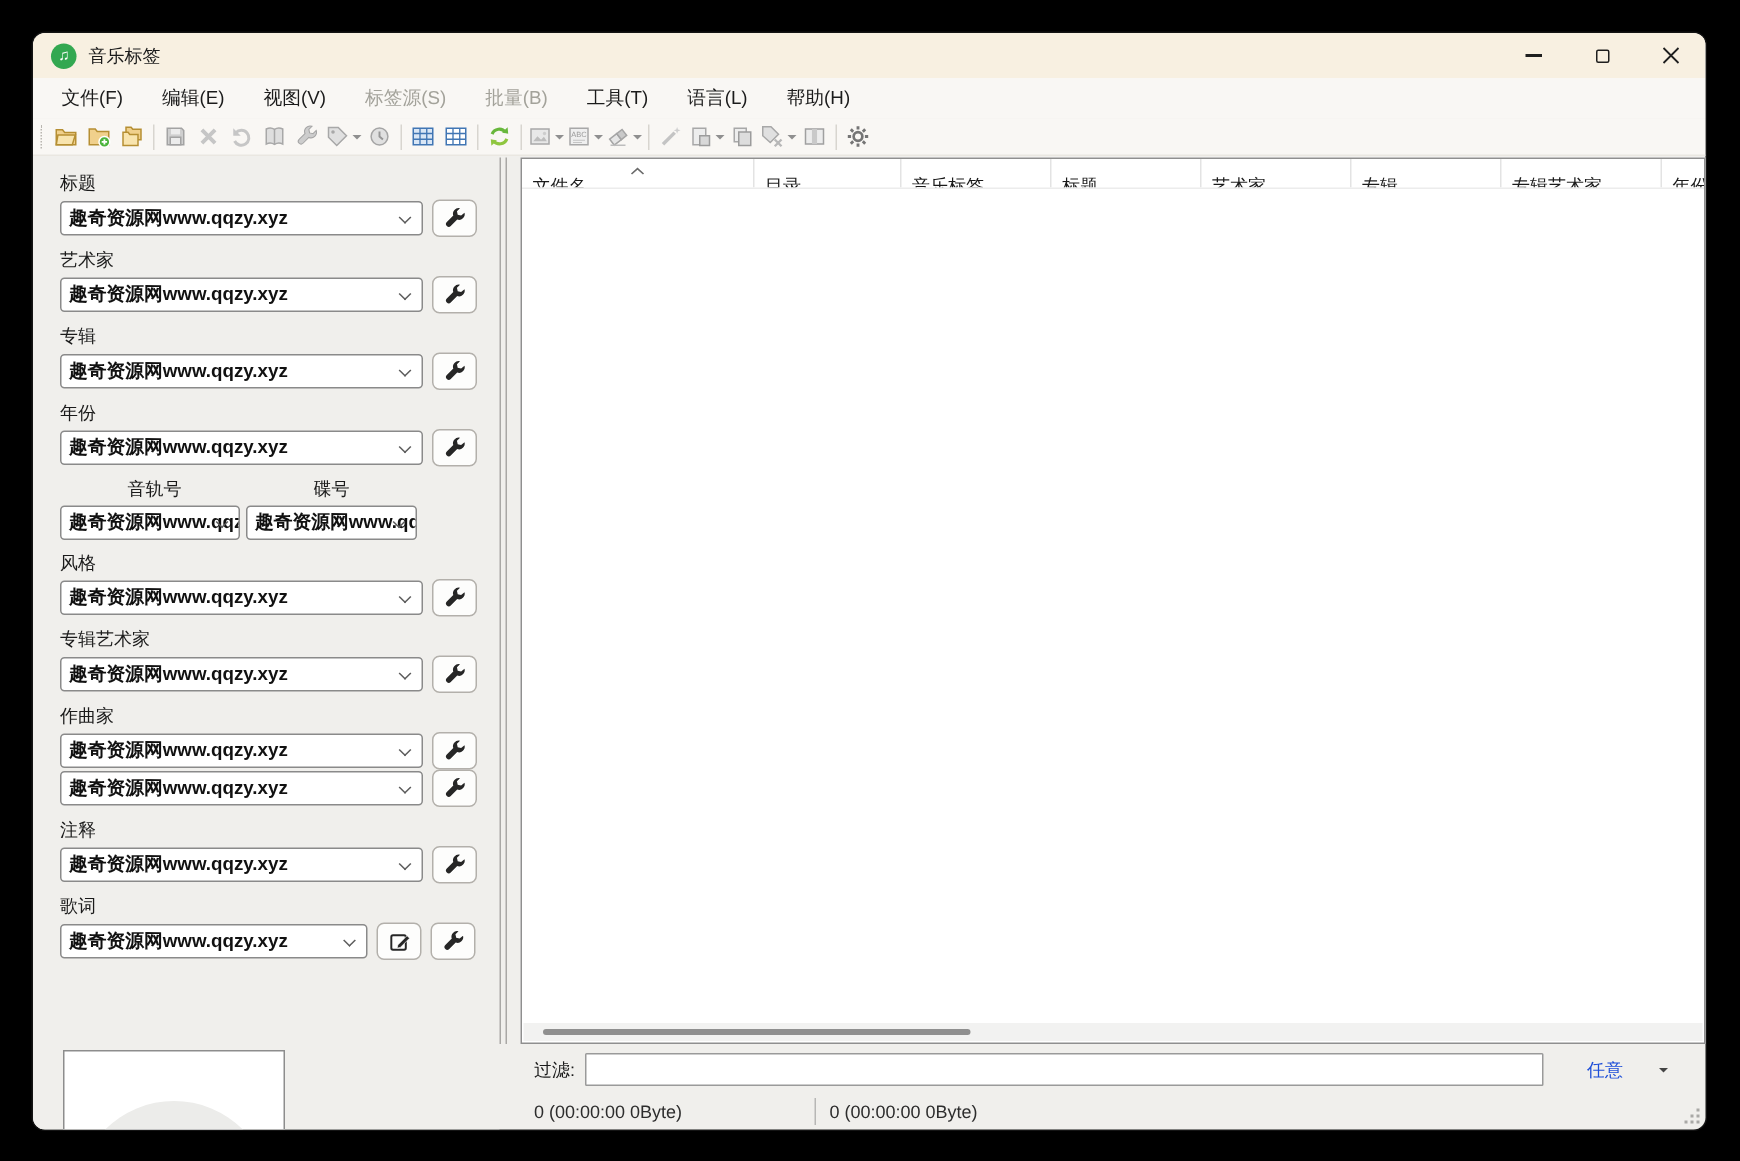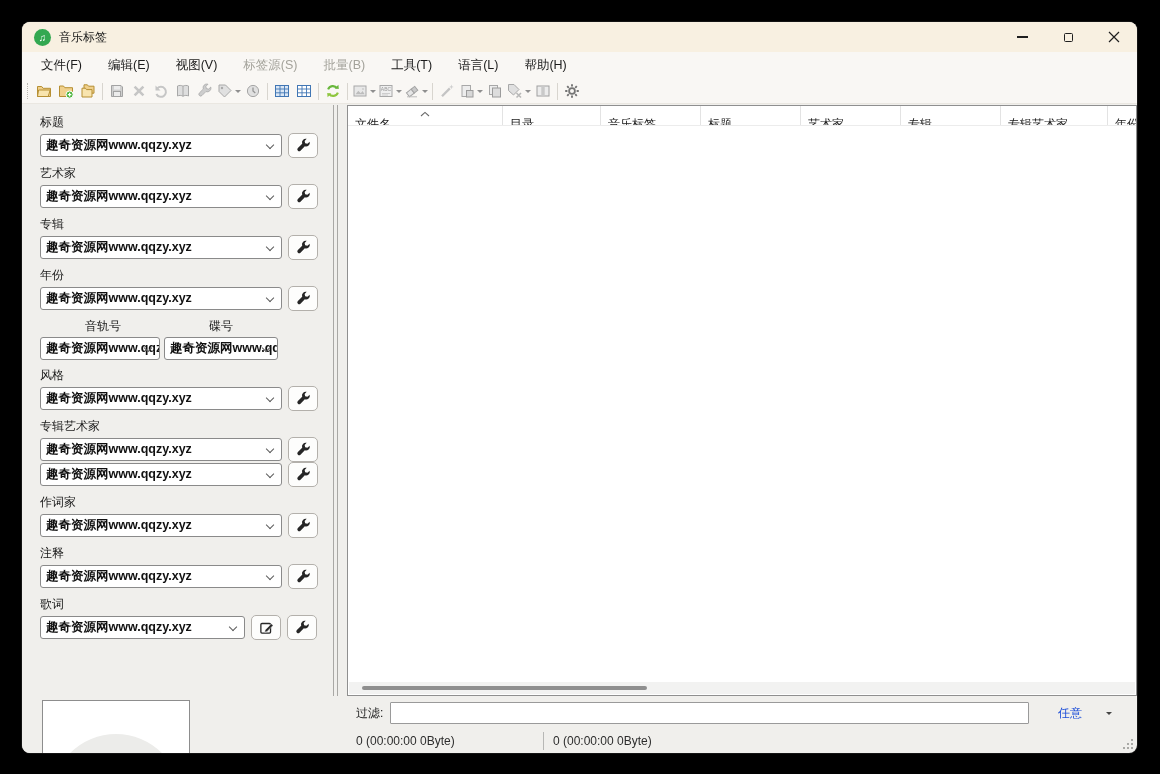--- a/index.html
+++ b/index.html
@@ -368,31 +368,31 @@
       <div class="fld-row">
         <div class="combo" style="width: 242px;"><span>趣奇资源网www.qqzy.xyz</span><span class="chev"></span></div>
         <div class="sq-btn">
           <span style="display: flex;">
             <svg width="15" height="15" viewBox="0 0 16 16">
               <path d="M14.6 4.1a4 4 0 0 1-5.2 4.8L4.8 13.5a1.95 1.95 0 1 1-2.8-2.8l4.6-4.6A4 4 0 0 1 11.4.9L9.2 3.1l.55 2.4 2.4.55z" fill="#262626"></path>
             </svg>
           </span>
         </div>
       </div>
-      <div class="fld-row">
-        <div class="combo" style="width: 242px;"><span>趣奇资源网www.qqzy.xyz</span><span class="chev"></span></div>
-        <div class="sq-btn">
-          <span style="display: flex;">
-            <svg width="15" height="15" viewBox="0 0 16 16">
-              <path d="M14.6 4.1a4 4 0 0 1-5.2 4.8L4.8 13.5a1.95 1.95 0 1 1-2.8-2.8l4.6-4.6A4 4 0 0 1 11.4.9L9.2 3.1l.55 2.4 2.4.55z" fill="#262626"></path>
-            </svg>
-          </span>
-        </div>
-      </div>
-      <div class="fld-label">作词家</div>
+      <div class="fld-label">作曲家</div>
+      <div class="fld-row">
+        <div class="combo" style="width: 242px;"><span>趣奇资源网www.qqzy.xyz</span><span class="chev"></span></div>
+        <div class="sq-btn">
+          <span style="display: flex;">
+            <svg width="15" height="15" viewBox="0 0 16 16">
+              <path d="M14.6 4.1a4 4 0 0 1-5.2 4.8L4.8 13.5a1.95 1.95 0 1 1-2.8-2.8l4.6-4.6A4 4 0 0 1 11.4.9L9.2 3.1l.55 2.4 2.4.55z" fill="#262626"></path>
+            </svg>
+          </span>
+        </div>
+      </div>
       <div class="fld-row">
         <div class="combo" style="width: 242px;"><span>趣奇资源网www.qqzy.xyz</span><span class="chev"></span></div>
         <div class="sq-btn">
           <span style="display: flex;">
             <svg width="15" height="15" viewBox="0 0 16 16">
               <path d="M14.6 4.1a4 4 0 0 1-5.2 4.8L4.8 13.5a1.95 1.95 0 1 1-2.8-2.8l4.6-4.6A4 4 0 0 1 11.4.9L9.2 3.1l.55 2.4 2.4.55z" fill="#262626"></path>
             </svg>
           </span>
         </div>
       </div>

